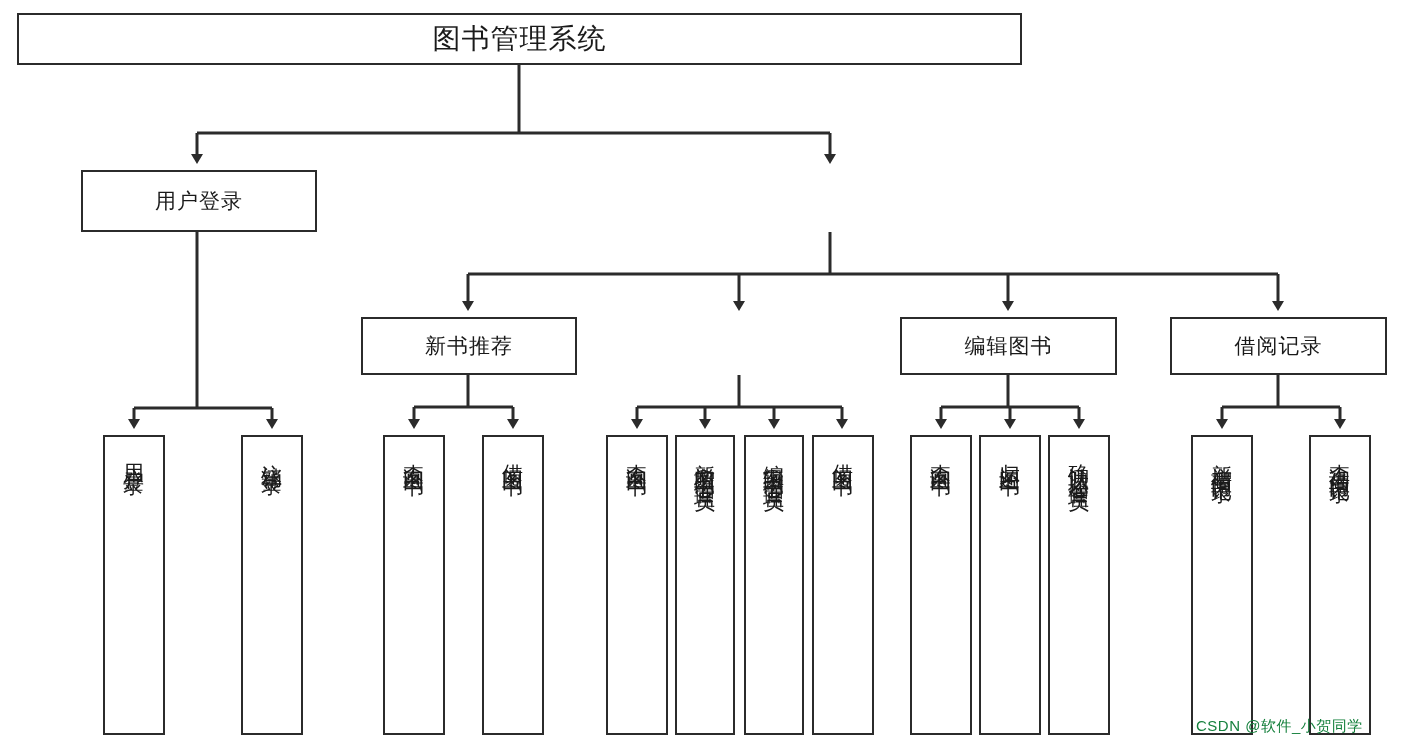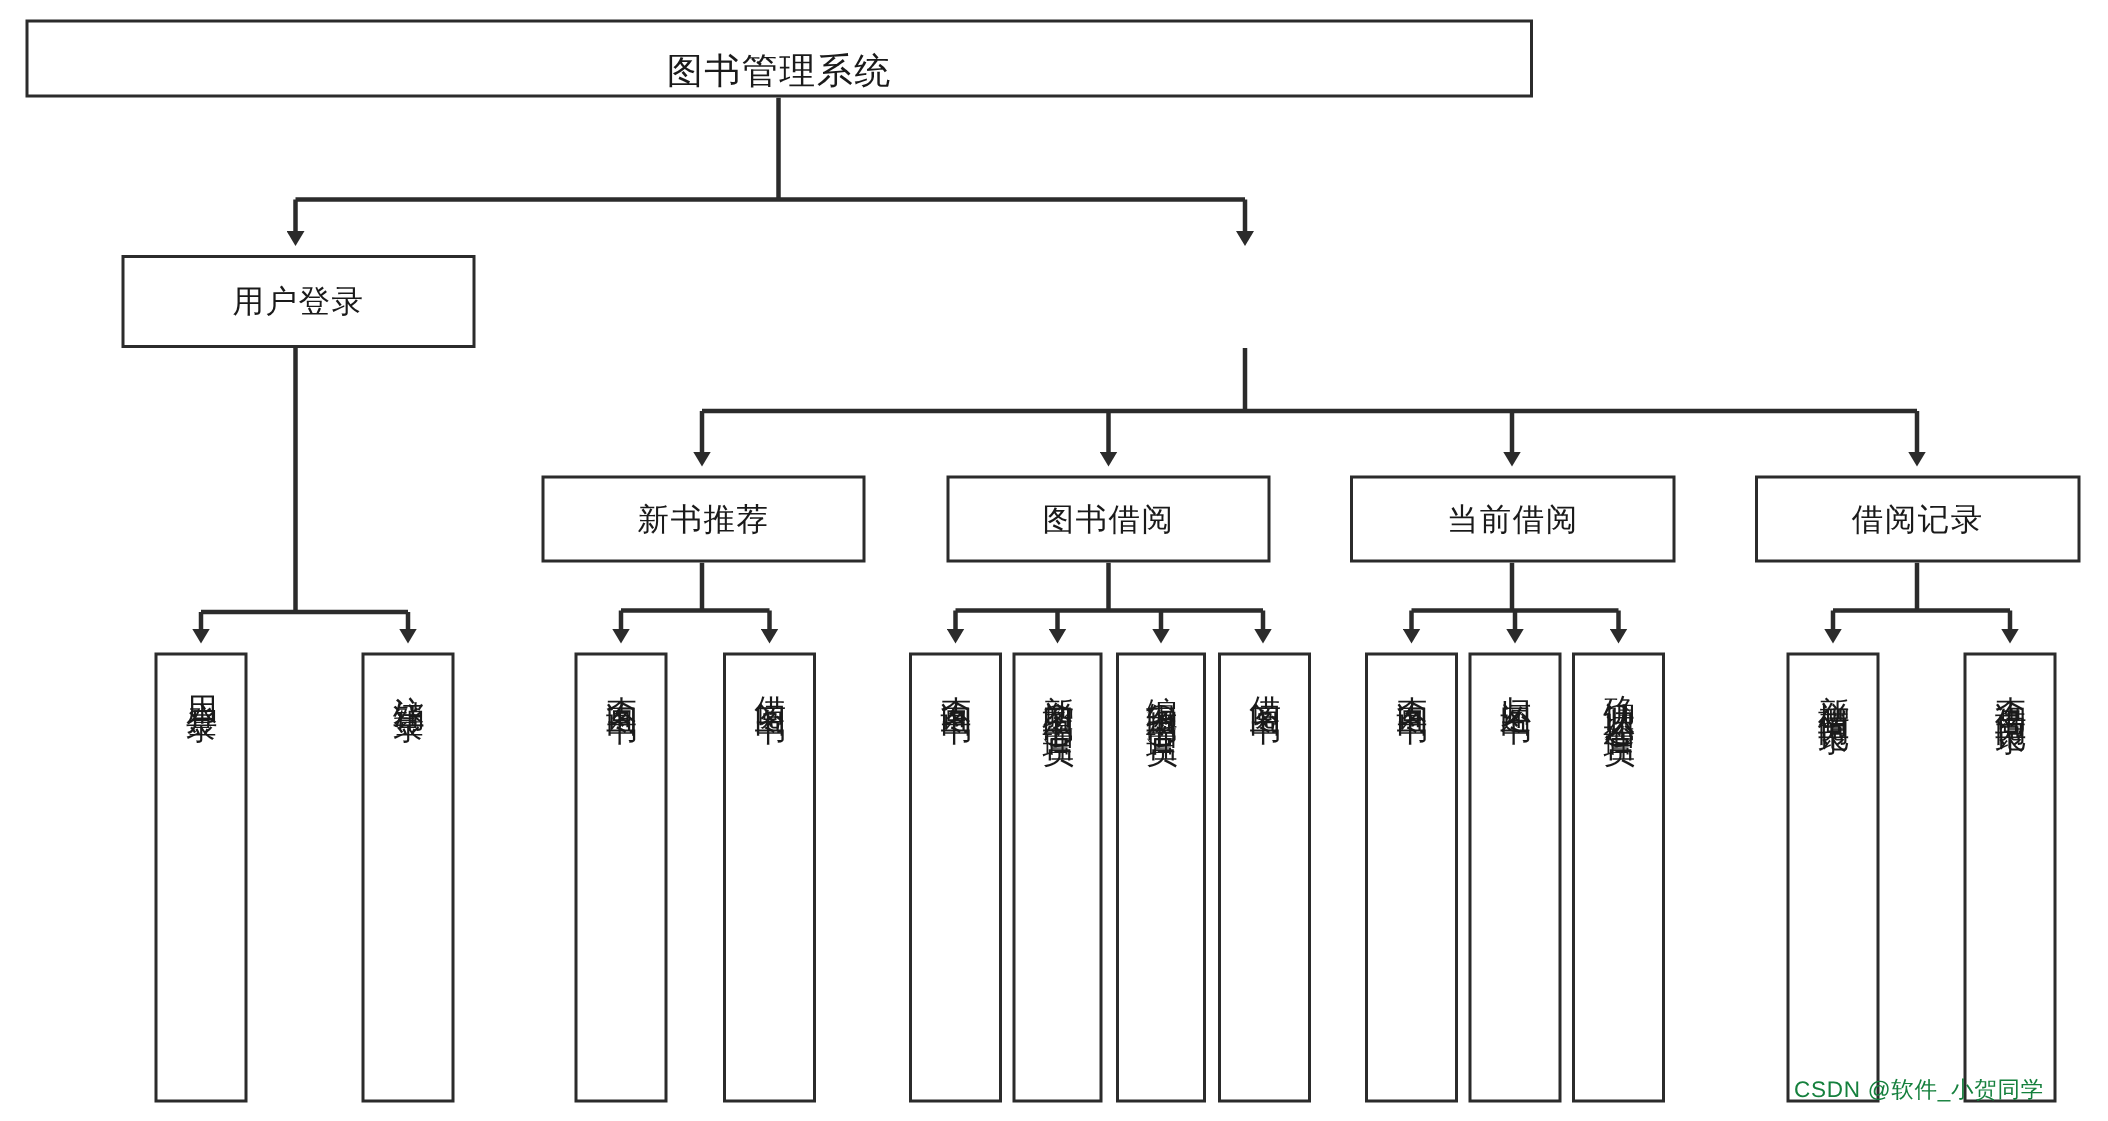--- a/index.html
+++ b/index.html
@@ -30,23 +30,22 @@
     box-sizing: border-box;
     background: #ffffff;
     border: 2px solid #2b2b2b;
     display: flex;
     align-items: center;
     justify-content: center;
     color: #1a1a1a;
     z-index: 2;
   }
   .node.root {
-    font-size: 24px;
+    font-size: 28px;
     letter-spacing: 1px;
-    align-items: flex-end;
   }
   .node.lvl2 {
     font-size: 21px;
     letter-spacing: 1px;
   }
   .node.lvl3 {
     font-size: 21px;
     letter-spacing: 1px;
     align-items: center;
   }
@@ -131,25 +130,22 @@
     <span>图书管理系统</span>
   </div>
 
   <div class="node lvl2" style="left:81px; top:170px; width:236px; height:62px;">
     <span>用户登录</span>
   </div>
 
   <div class="node lvl3" style="left:361px; top:317px; width:216px; height:58px;">
     <span>新书推荐</span>
   </div>
-  <div class="node lvl3" style="left:631px; top:317px; width:216px; height:58px;">
-    <span>图书借阅</span>
-  </div>
   <div class="node lvl3" style="left:900px; top:317px; width:217px; height:58px;">
-    <span>当前借阅</span>
+    <span>编辑图书</span>
   </div>
   <div class="node lvl3" style="left:1170px; top:317px; width:217px; height:58px;">
     <span>借阅记录</span>
   </div>
 
   <div class="node leaf" style="left:103px; top:435px; width:62px; height:300px;">
     <span class="vtext">用户登录</span>
   </div>
   <div class="node leaf" style="left:241px; top:435px; width:62px; height:300px;">
     <span class="vtext">注销登录</span>

